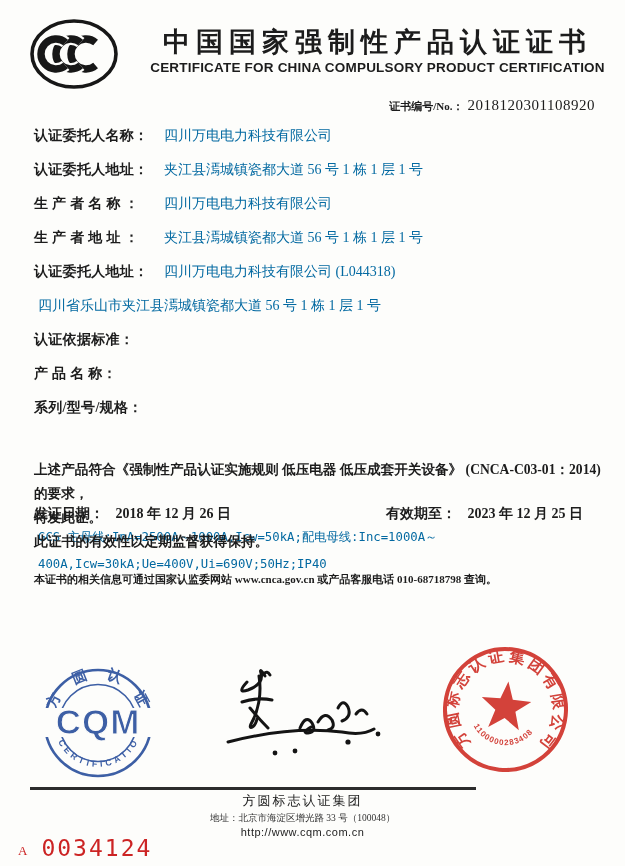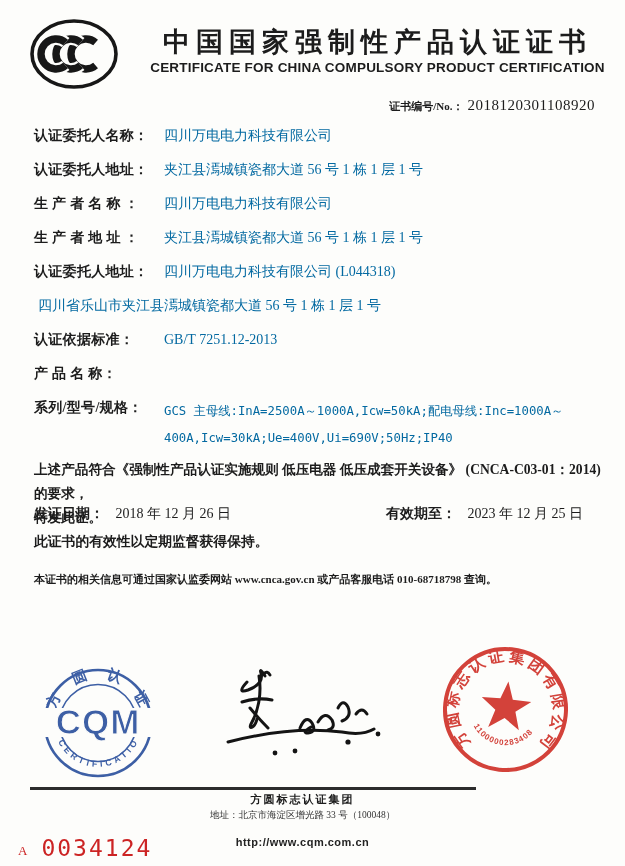--- a/index.html
+++ b/index.html
@@ -24,41 +24,41 @@
   .ccc-logo{position:absolute;left:26px;top:16px;width:96px;height:78px;}
   .titles{position:absolute;left:140px;right:10px;top:24px;text-align:center;}
   .title-cn{font-size:27px;font-weight:bold;letter-spacing:6px;white-space:nowrap;}
   .title-en{font-family:"Liberation Sans",sans-serif;font-size:13.5px;font-weight:bold;letter-spacing:.2px;white-space:nowrap;}
   .cert-line{position:absolute;top:96px;right:30px;white-space:nowrap;}
   .cert-line .lbl{font-weight:bold;font-size:11px;margin-top:44px;}
   .cert-line .val{font-size:15px;letter-spacing:.5px;}
   
   .fields{position:absolute;left:34px;right:24px;top:126px;}
   .row{display:flex;align-items:flex-start;height:34px;}
-  .row.tall{height:auto;}
+  .row.tall{height:auto;flex-direction:column;}
   .f-label{flex:0 0 126px;font-weight:bold;font-size:14px;white-space:pre;letter-spacing:.3px;line-height:20px;}
   .f-value{flex:1;font-size:14px;line-height:20px;padding-left:4px;color:#0369a1;}
   .f-value.spec{font-family:"DejaVu Sans Mono",monospace;font-size:12.3px;line-height:27px;white-space:pre-line;padding-top:0;}
   
   .statement{position:absolute;left:34px;right:22px;top:458px;font-weight:bold;font-size:13.6px;line-height:24px;white-space:pre-line;}
   .dates-row{position:absolute;left:34px;right:42px;top:505px;display:flex;justify-content:space-between;font-size:14px;}
   .d-label{font-weight:bold;}
-  .d-value{padding-left:8px;}
+  .d-value{padding-left:8px;font-weight:bold;}
   .validity-note{position:absolute;left:34px;top:533px;font-weight:bold;font-size:13.8px;}
   .info-note{position:absolute;left:34px;right:28px;top:568px;font-weight:bold;font-size:11px;line-height:22px;}
   
   .cqm-seal{position:absolute;left:40px;top:666px;width:116px;height:114px;}
   .signature{position:absolute;left:220px;top:662px;width:165px;height:102px;}
   .red-seal{position:absolute;left:441px;top:645px;width:129px;height:129px;transform:rotate(6deg);opacity:.93;}
   
   .rule{position:absolute;left:30px;top:787px;width:446px;height:2.5px;background:#2c2c2c;}
   .footer{position:absolute;left:0;right:20px;top:792px;text-align:center;}
-  .footer-org{font-weight:bold;font-size:11px;letter-spacing:2px;}
+  .footer-org{font-weight:normal;font-size:13px;letter-spacing:2px;}
   .footer-addr{margin-top:2px;font-size:9.5px;color:#333;}
-  .footer-url{margin-top:14px;font-family:"Liberation Sans",sans-serif;font-weight:bold;font-size:11px;letter-spacing:.5px;color:#222;}
+  .footer-url{margin-top:1px;font-family:"Liberation Sans",sans-serif;font-weight:normal;font-size:11px;letter-spacing:.5px;color:#222;}
   .doc-serial{position:absolute;left:18px;top:835px;color:var(--serial-red);display:flex;align-items:flex-end;}
   .doc-serial .pfx{font-size:13px;margin-right:14px;padding-bottom:2px;}
   .doc-serial .num{font-family:"DejaVu Sans Mono",monospace;font-size:23px;letter-spacing:2px;}
   
   svg text{font-family:"Liberation Serif",serif;}
   .sans{font-family:"Liberation Sans",sans-serif;}
 </style>
 </head>
 <body>
 
@@ -104,21 +104,20 @@
     </div>
     <div class="row">
       <span class="f-label">认证委托人地址：</span>
       <span class="f-value">四川万电电力科技有限公司 (L044318)</span>
     </div>
     <div class="row">
       <span class="f-value">四川省乐山市夹江县漹城镇瓷都大道 56 号 1 栋 1 层 1 号</span>
     </div>
     <div class="row">
       <span class="f-label">认证依据标准：</span>
-      <span class="f-value">GB/T 7251.12-2013</span>
     </div>
     <div class="row">
       <span class="f-label">产 品 名 称：</span>
     </div>
     <div class="row tall">
       <span class="f-label">系列/型号/规格：</span>
       <span class="f-value spec">GCS 主母线:InA=2500A～1000A,Icw=50kA;配电母线:Inc=1000A～
 400A,Icw=30kA;Ue=400V,Ui=690V;50Hz;IP40</span>
     </div>
   </div>

